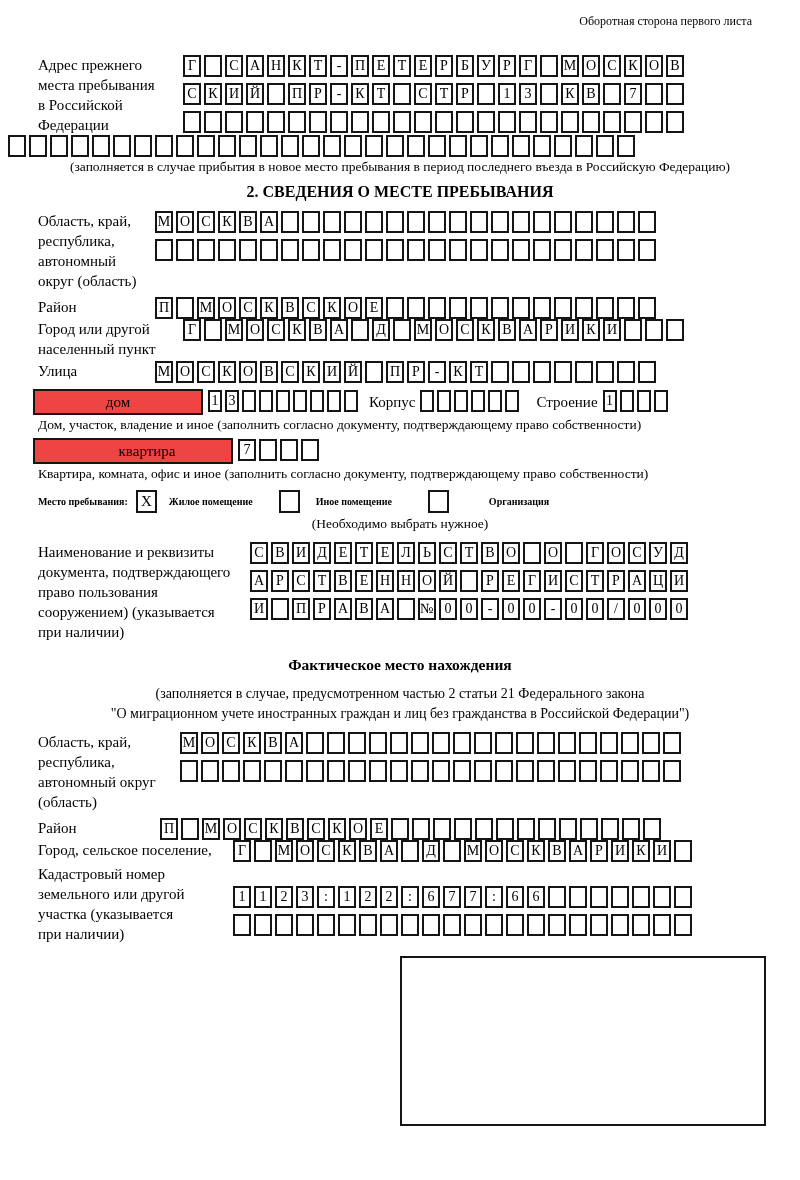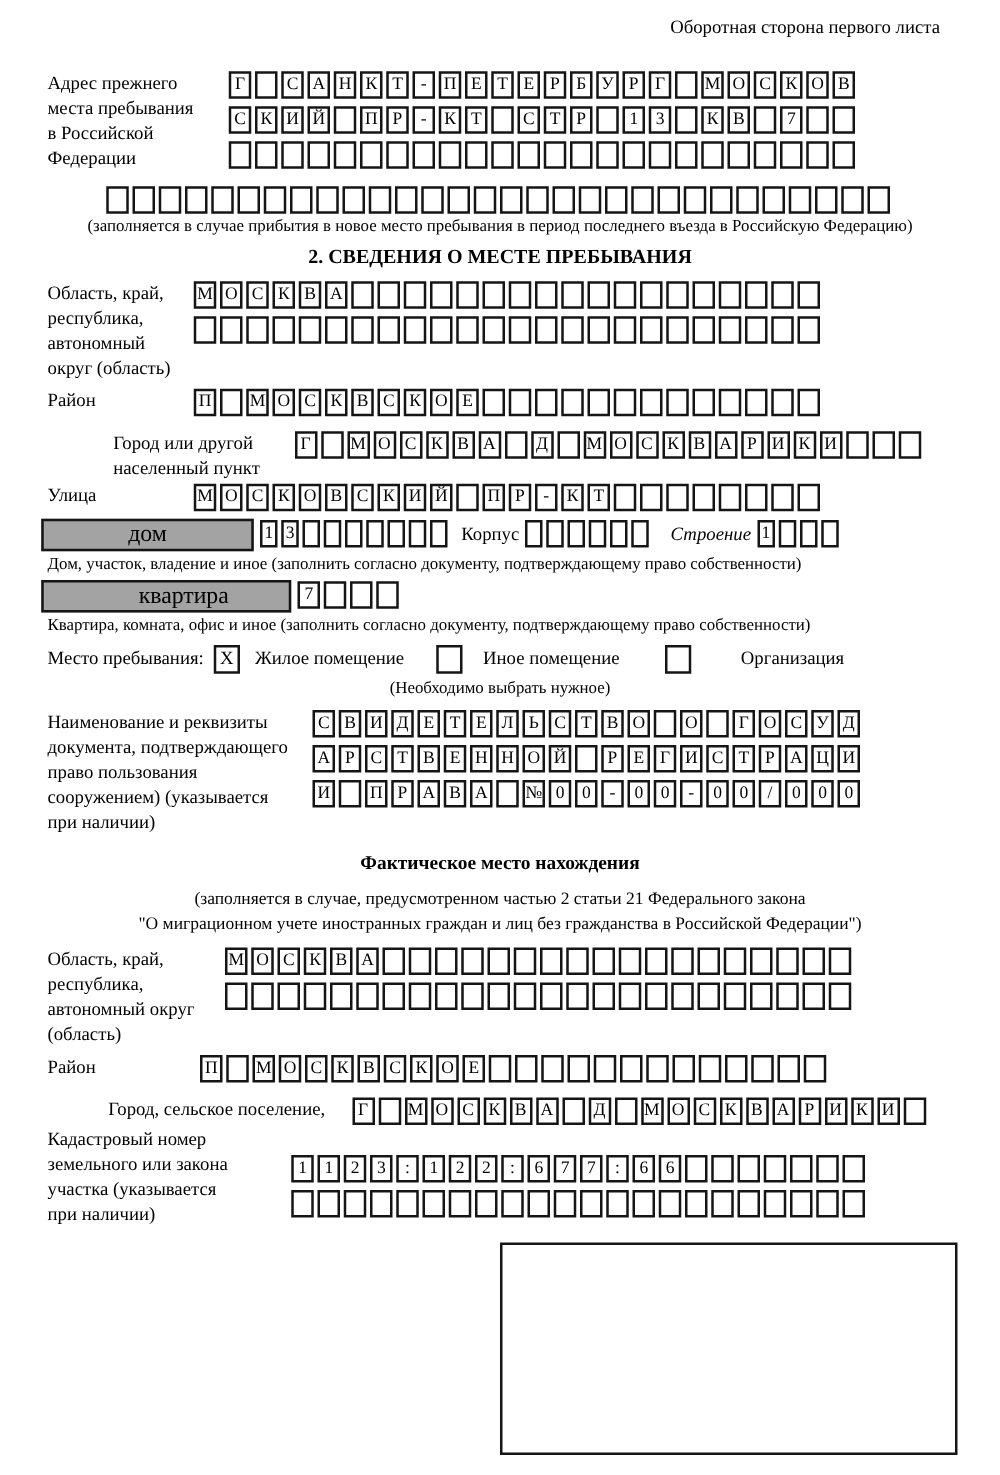--- a/index.html
+++ b/index.html
@@ -4,21 +4,21 @@
 <style>
   * { margin:0; padding:0; box-sizing:border-box; }
   html,body { background:#ffffff; }
   body {
     width:800px; height:1180px;
     font-family:"Liberation Serif","DejaVu Serif",serif;
     color:#000; overflow:hidden;
   }
   .page { width:800px; height:1180px; padding:14px 8px 0 8px; position:relative; }
 
-  .top-note { text-align:right; font-size:15px; padding-right:40px; margin-bottom:26px; }
+  .top-note { text-align:right; font-size:12px; padding-right:40px; margin-bottom:26px; }
 
   .frow { display:flex; align-items:flex-start; margin-bottom:0; }
   .lbl { font-size:15px; line-height:20px; padding-left:30px; }
   .lbl div { white-space:nowrap;font-family:Liberation Serif, serif; }
 
   .cellrows { display:flex; flex-direction:column; gap:6px; }
   .cells { display:flex; }
   .cell {
     width:18px; height:22px; border:2px solid #151515; margin-right:3px;
     display:flex; align-items:center; justify-content:center;
@@ -28,41 +28,41 @@
 
   .note { font-size:13.5px; text-align:center; margin:2px 0 4px 0; }
   .note-left { font-size:13.5px; text-align:left; padding-left:30px; margin:2px 0 5px 0; }
 
   .sec-title { font-size:16px; font-weight:bold; text-align:center; margin:8px 0 10px 0; }
   .fact-title { font-size:15.5px; font-weight:bold; text-align:center; margin:14px 0 10px 0; }
   .fact-sub { font-size:14px; text-align:center; line-height:20px; margin-bottom:8px; }
 
   .boxfield {
     border:2px solid #151515; height:26px; display:flex;
-    align-items:center; justify-content:center; font-size:19px; background:#a3a3a3;
+    align-items:center; justify-content:center; font-size:15px; background:#ef4444;
   }
   .house-box { width:170px; margin-left:25px; margin-right:5px; }
   .apt-box { width:200px; margin-left:25px; margin-right:5px;padding-left:28px; }
   .inline-lbl { font-size:15px; line-height:26px; white-space:nowrap; }
 
   .chk-row { display:flex; align-items:center; padding-left:30px; margin-top:8px; }
   .chkbox {
     width:21px; height:23px; border:2px solid #151515; display:flex;
     align-items:center; justify-content:center; font-size:15px; background:#fff;
   }
-  .chk-row .t { font-size:15px; white-space:nowrap; }
+  .chk-row .t { font-size:10px; white-space:nowrap;font-weight:bold; }
 
   .doc-row { margin-top:10px; }
 
   .stamp-box {
     margin-left:392px; margin-top:12px;
     width:366px; height:170px; border:2px solid #151515; background:#fff;
   }
 
-  .mt2{margin-top:2px;} .mt4{margin-top:12px;justify-content:center;} .mt6{margin-top:6px;}
+  .mt2{margin-top:2px;} .mt4{margin-top:0;} .mt6{margin-top:6px;}
 </style>
 </head>
 <body>
 
 <div class="page">
 
   <div class="top-note">Оборотная сторона первого листа</div>
 
   <div class="frow">
     <div class="lbl" style="width:175px;">
@@ -359,21 +359,21 @@
       </div>
     <div class="inline-lbl" style="margin:0 5px 0 8px;">Корпус</div>
     <div class="cells" style="margin-top:1px;">
         <span class="cell"></span>
         <span class="cell"></span>
         <span class="cell"></span>
         <span class="cell"></span>
         <span class="cell"></span>
         <span class="cell"></span>
       </div>
-    <div class="inline-lbl" style="margin:0 5px 0 14px;font-style:italic;">Строение</div>
+    <div class="inline-lbl" style="margin:0 5px 0 14px;">Строение</div>
     <div class="cells" style="margin-top:1px;">
         <span class="cell">1</span>
         <span class="cell"></span>
         <span class="cell"></span>
         <span class="cell"></span>
       </div>
   </div>
   <div class="note-left">Дом, участок, владение и иное (заполнить согласно документу, подтверждающему право собственности)</div>
 
   <div class="frow mt2">
@@ -604,21 +604,21 @@
         <span class="cell">И</span>
         <span class="cell">К</span>
         <span class="cell">И</span>
         <span class="cell"></span>
       </div>
   </div>
 
   <div class="frow mt2">
     <div class="lbl" style="width:225px;">
       <div>Кадастровый номер</div>
-      <div>земельного или закона</div>
+      <div>земельного или другой</div>
       <div>участка (указывается</div>
       <div>при наличии)</div>
     </div>
     <div class="cellrows" style="margin-top:22px;">
       <div class="cells">
           <span class="cell">1</span>
           <span class="cell">1</span>
           <span class="cell">2</span>
           <span class="cell">3</span>
           <span class="cell">:</span>

